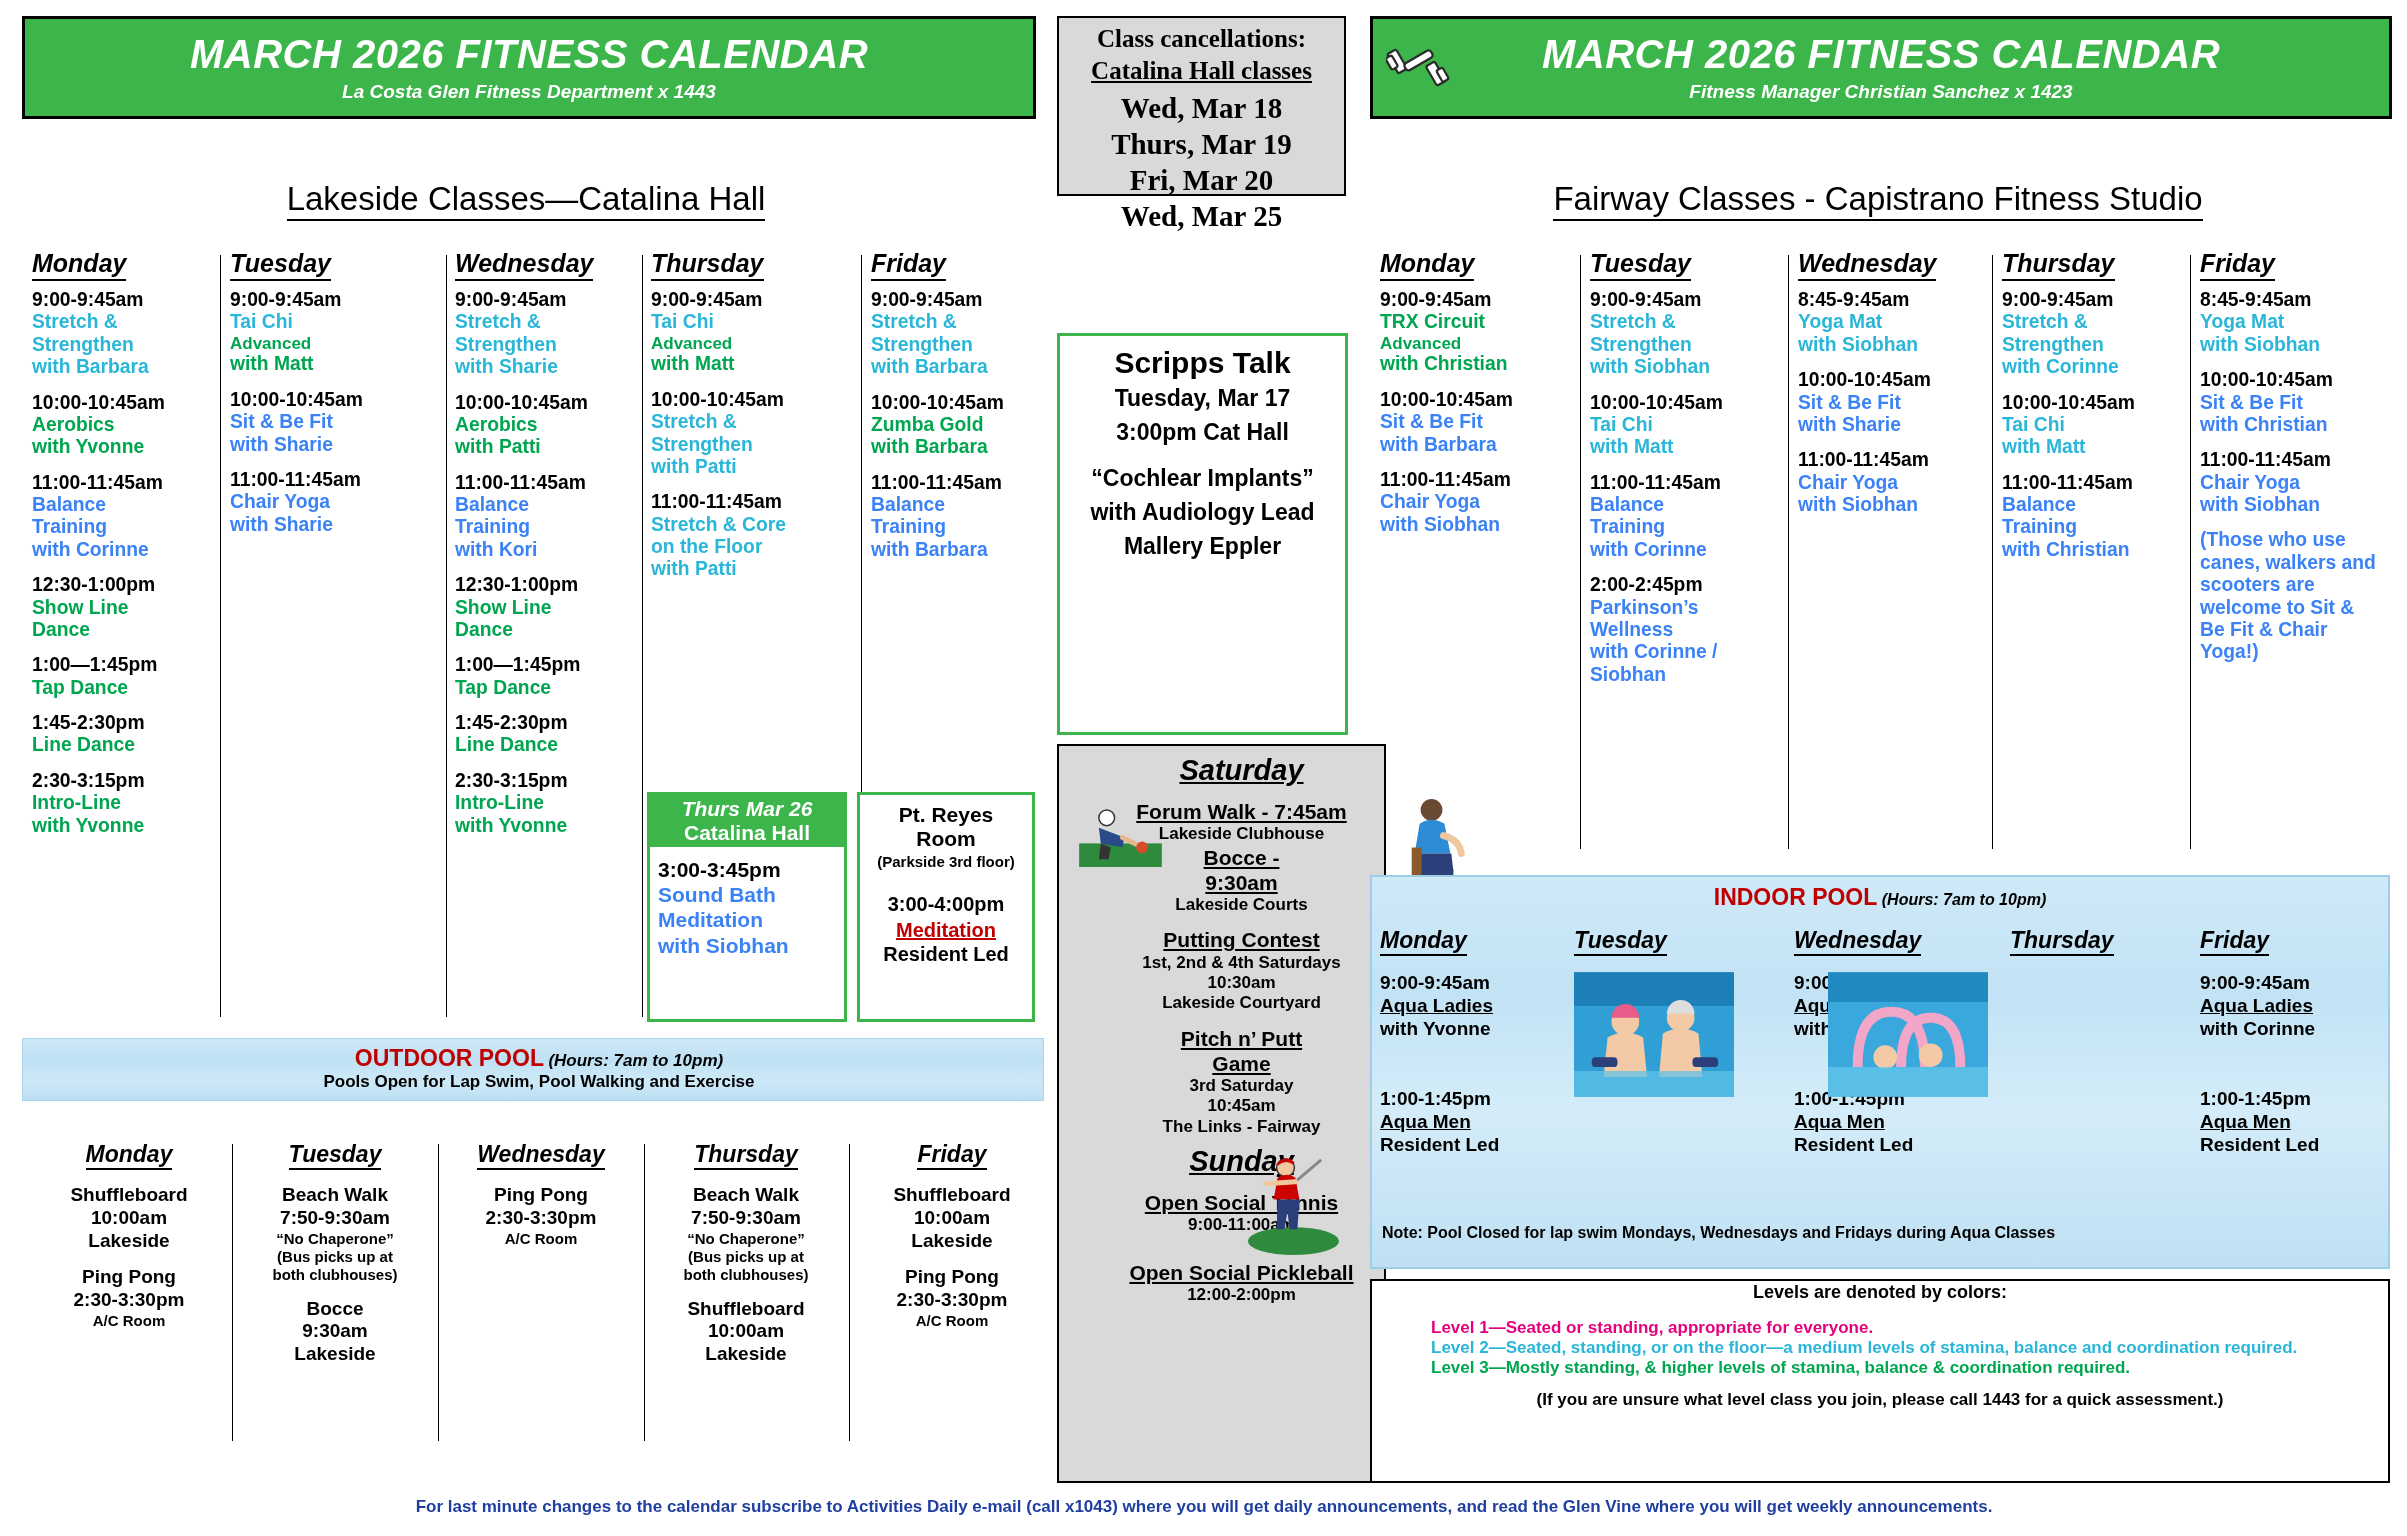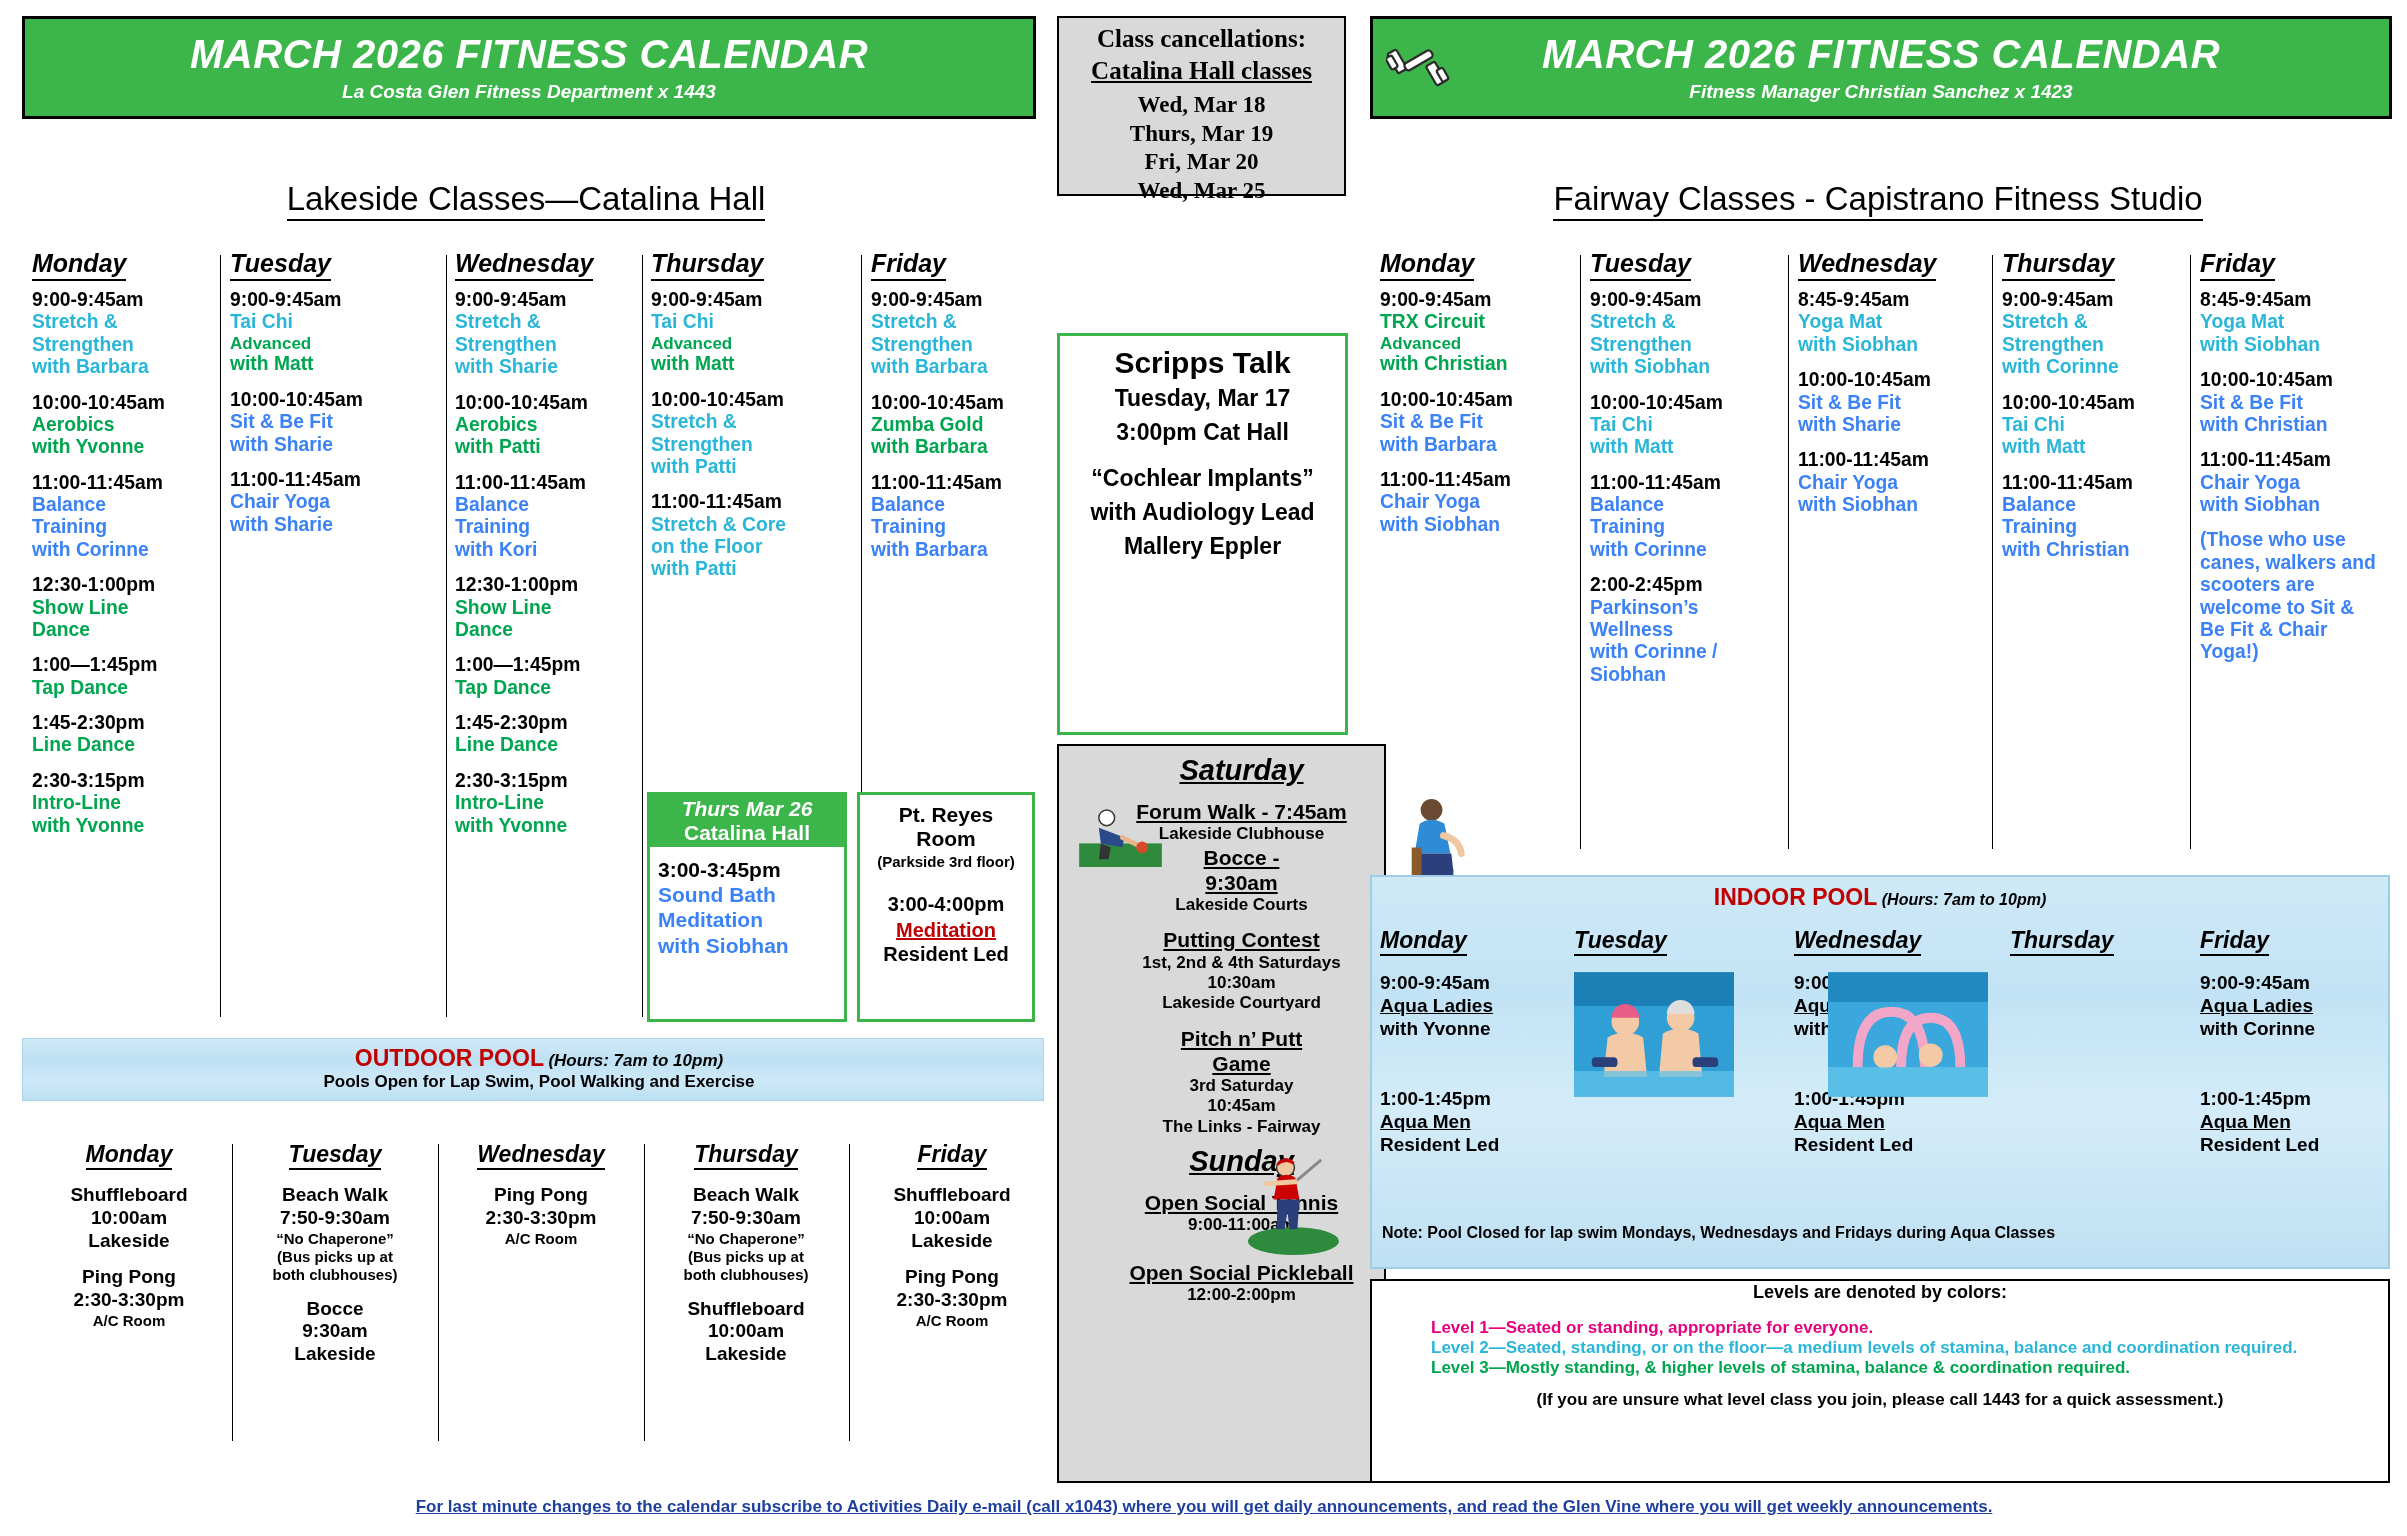--- a/index.html
+++ b/index.html
@@ -46,21 +46,21 @@
   .cls .t{color:#000;}
   .vdiv{position:absolute;width:0;border-left:1px solid #000;}
 
   
   .cancel-box{
     position:absolute;background:#d9d9d9;border:2px solid #000;
     text-align:center;font-family:"Liberation Serif", serif;font-weight:bold;
   }
   .cancel-box .ttl{font-size:25px;margin-top:7px;}
   .cancel-box .sub{font-size:25px;text-decoration:underline;margin-top:4px;}
-  .cancel-box .li{font-size:23px;line-height:1.24;}
+  .cancel-box .li{font-size:29px;line-height:1.24;}
 
   
   .scripps{
     position:absolute;background:#fff;border:3px solid #3cb54a;text-align:center;
   }
   .scripps .s1{font-size:30px;font-weight:bold;margin-top:10px;}
   .scripps .s2{font-size:23px;font-weight:bold;line-height:1.3;margin-top:4px;}
   .scripps .s3{font-size:23px;font-weight:bold;line-height:1.3;margin-top:16px;}
 
   
@@ -579,16 +579,16 @@
   <div class="legend" style="left:1370px;top:1279px;width:1016px;height:200px;">
     <div class="t">Levels are denoted by colors:</div>
     <div id="legend-rows" style="margin-top:14px;">
         <div class="row" style="color: rgb(230, 0, 126);">Level 1—Seated or standing, appropriate for everyone.</div>
         <div class="row" style="color: rgb(41, 182, 216);">Level 2—Seated, standing, or on the floor—a medium levels of stamina, balance and coordination required.</div>
         <div class="row" style="color: rgb(0, 165, 80);">Level 3—Mostly standing, &amp; higher levels of stamina, balance &amp; coordination required.</div>
       </div>
     <div class="q">(If you are unsure what level class you join, please call 1443 for a quick assessment.)</div>
   </div>
 
-  <div class="footer" style="left:0;top:1497px;text-decoration:underline;">For last minute changes to the calendar subscribe to Activities Daily e-mail (call x1043) where you will get daily announcements, and read the Glen Vine where you will get weekly announcements.</div>
+  <div class="footer" style="left:0;top:1497px;">For last minute changes to the calendar subscribe to Activities Daily e-mail (call x1043) where you will get daily announcements, and read the Glen Vine where you will get weekly announcements.</div>
 
 </div>
 
 
 </body></html>

